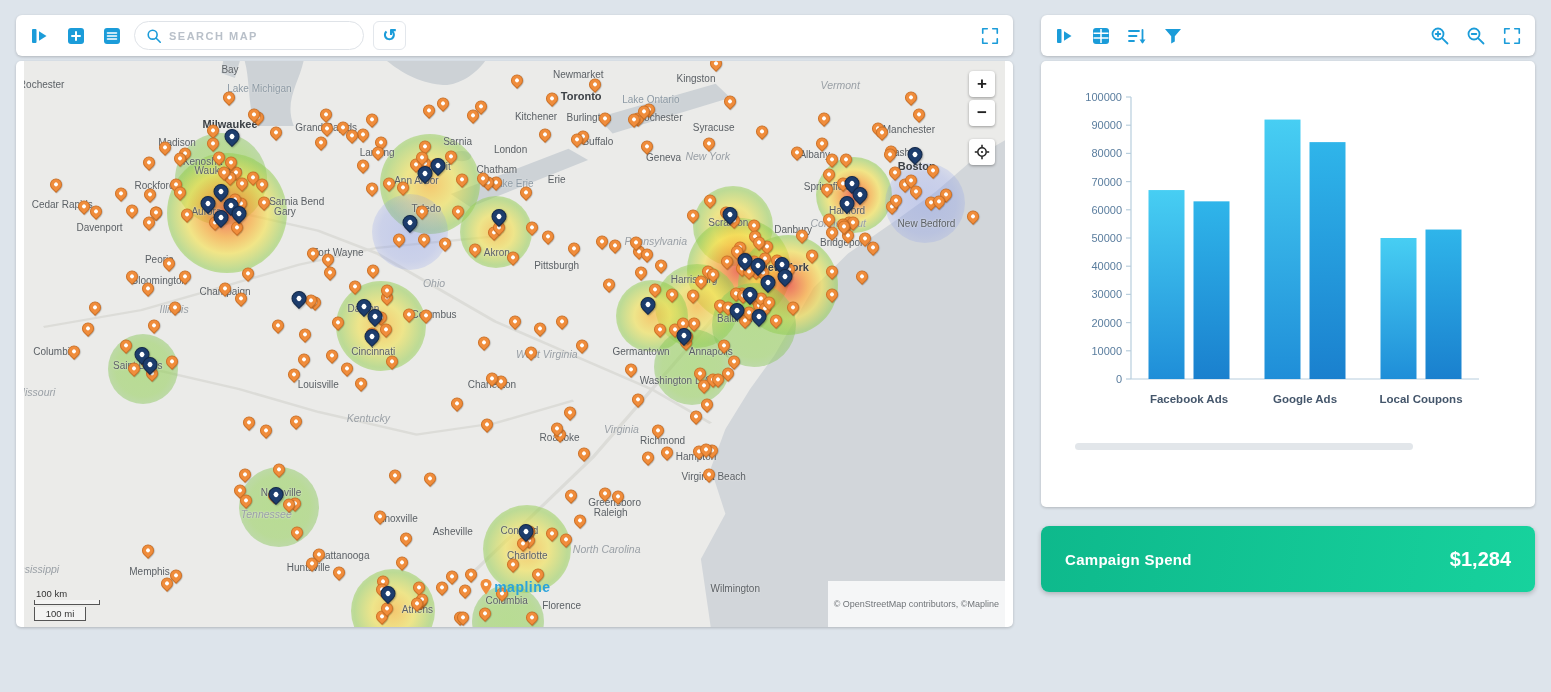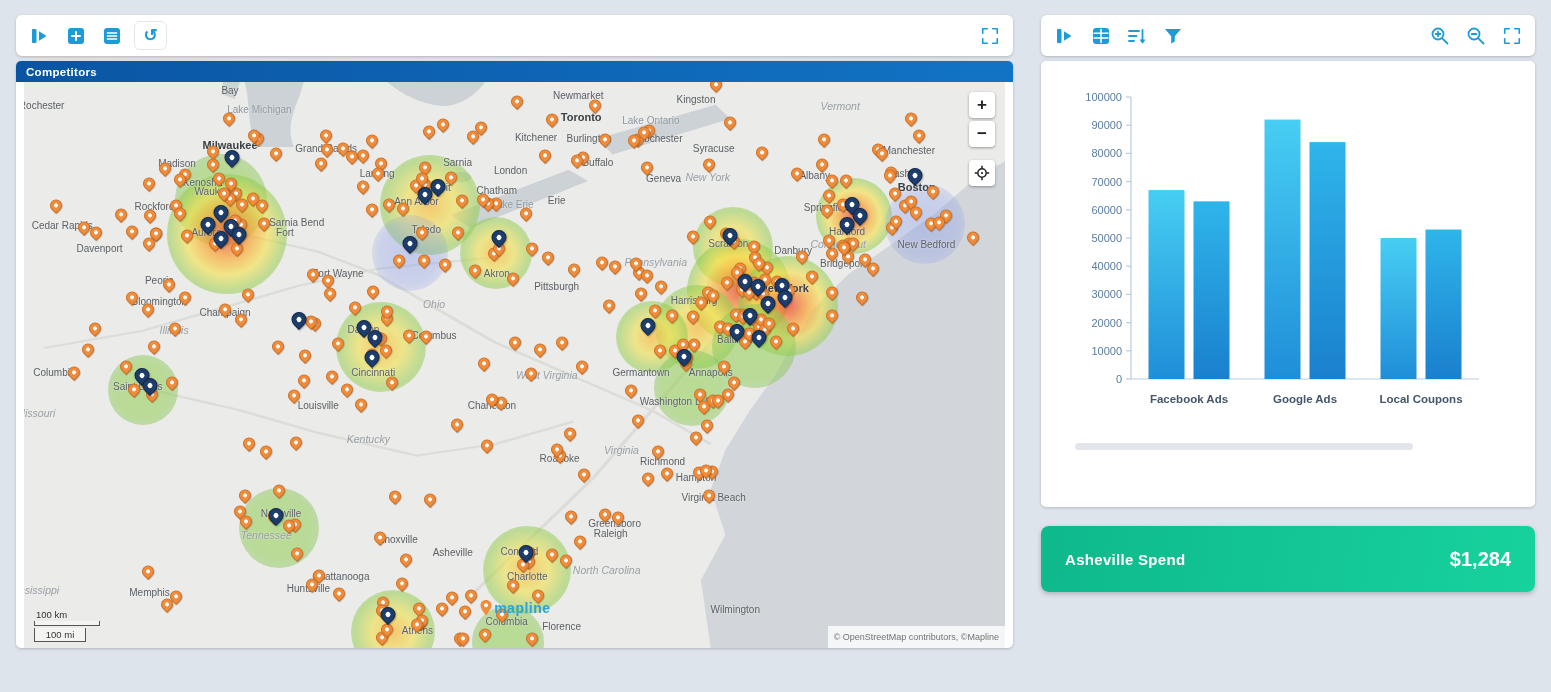--- a/index.html
+++ b/index.html
@@ -38,21 +38,21 @@
   .pin.navy{background:#1d3d6d;border:1px solid #13294a;width:15px;height:15px;z-index:4;box-shadow:0 1px 2px rgba(0,0,0,.35)}
   .pin.navy::after{width:5px;height:5px;margin:-2.5px 0 0 -2.5px}
   .zoomctl{position:absolute;right:10px;top:10px;z-index:30;display:flex;flex-direction:column;gap:3px}
   .zbtn{width:26px;height:26px;background:#fff;border-radius:4px;box-shadow:0 1px 3px rgba(0,0,0,.35);display:flex;align-items:center;justify-content:center;font-size:17px;font-weight:bold;color:#222;cursor:pointer;user-select:none}
   .zbtn.locate{margin-top:10px}
   .scale{position:absolute;left:10px;bottom:6px;z-index:30;color:#333}
   .sc-label{font-size:9.5px;margin-bottom:1px;padding-left:2px}
   .sc-bar{border:1.5px solid #555;border-top:none;background:rgba(255,255,255,.45)}
   .sc-km{width:66px;height:5px}
   .sc-mi{width:52px;height:14px;margin-top:2px;display:flex;align-items:center;justify-content:center;font-size:9.5px}
-  .attrib{position:absolute;right:0;bottom:0;z-index:30;background:rgba(255,255,255,.78);font-size:9px;color:#707478;padding:6px 6px}
+  .attrib{position:absolute;right:0;bottom:0;z-index:30;background:rgba(255,255,255,.78);font-size:9px;color:#707478;padding:18px 6px}
   .watermark{position:absolute;left:46.5%;bottom:32px;z-index:25;display:flex;align-items:center;gap:2px;font-weight:bold;font-size:14px;color:#2aa3dc;letter-spacing:.5px}
   .chart-card{margin-top:5px;height:446px;display:flex;flex-direction:column}
   .chart-body{padding:22px 0 0 10px}
   .scrollbar{height:7px;background:#e2e6ea;border-radius:4px;margin:12px 122px 0 34px}
   .stat-card{height:66px;border-radius:8px;display:flex;align-items:center;justify-content:space-between;padding:0 24px;color:#fff;box-shadow:0 2px 5px rgba(0,0,0,.22)}
   .stat-card .lbl{font-size:15px;font-weight:bold;letter-spacing:.3px}
   .stat-card .val{font-size:20px;font-weight:bold}
   .stat-spend{margin-top:19px;background:linear-gradient(100deg,#0eb98c,#17d29d)}
   .stat-roi{margin-top:20px;background:linear-gradient(100deg,#1f8f4b,#2ca55c)}
   .ic{stroke:#1b9cd9;fill:none;stroke-width:1.8;stroke-linecap:round;stroke-linejoin:round}
@@ -77,35 +77,39 @@
           <rect class="icf" x="3" y="3" width="16" height="16" rx="3"></rect>
           <path d="M11 7v8M7 11h8" stroke="#fff" stroke-width="2" stroke-linecap="round"></path>
         </svg>
       </div>
       <div class="iconbtn">
         <svg width="22" height="22" viewBox="0 0 22 22">
           <rect class="icf" x="3" y="3" width="16" height="16" rx="3"></rect>
           <path d="M6.5 8h9M6.5 11h9M6.5 14h9" stroke="#fff" stroke-width="1.6" stroke-linecap="round"></path>
         </svg>
       </div>
+      <div class="searchbox">
+        <svg width="16" height="16" viewBox="0 0 18 18">
+          <circle cx="7.5" cy="7.5" r="5" class="ic" stroke-width="2"></circle>
+          <path d="M11.5 11.5 L16 16" class="ic" stroke-width="2.2"></path>
+        </svg>
+        <input type="text" placeholder="SEARCH MAP" style="">
+      </div>
       <div class="histbtn">
         <span>↺</span>
       </div>
       <div class="spacer"></div>
       <div class="iconbtn">
         <svg width="20" height="20" viewBox="0 0 22 22">
           <path class="ic" d="M3 8V3h5M14 3h5v5M19 14v5h-5M8 19H3v-5"></path>
         </svg>
       </div>
     </div>
 
     <div class="card map-card">
-      <div class="panel-title t-map">
-        <span>Competitors</span>
-      </div>
       <div class="map-area" id="map-area">
         <svg class="base" viewBox="0 0 100 100" preserveAspectRatio="none">
           <path d="M22.5,0 L28.5,0 C28,4 26.5,7 27.5,11.5 L23.5,11.5 C22.8,7 23,3 22.5,0 Z" fill="#cdd2d6"></path>
           <path d="M20.3,0 L22,0 L21.5,3 L20.1,2.1 Z" fill="#cdd2d6"></path>
           <path d="M37,0 L47,0 C46,2.5 44,4.6 42.5,4.2 C40,3.7 38.5,2 37,0 Z" fill="#cdd2d6"></path>
           <ellipse cx="44.6" cy="16.8" rx="1" ry="0.9" fill="#cdd2d6"></ellipse>
           <path d="M43.5,23.5 L55.5,15.5 L57.5,17.5 L45.5,25.8 Z" fill="#cdd2d6"></path>
           <path d="M58.5,10 L70.5,4 L72,6.5 L60,12.8 Z" fill="#cdd2d6"></path>
           <path d="M100,14 L97,17 L93,23 L89,28 L84,34 L80.5,40 L78.5,46 L76.5,52 L74,58 L71.5,65 L70,72 L71.5,80 L69,88 L70,100 L100,100 Z" fill="#d2d6da"></path>
           <path d="M2,47 L12,44 L20,40 L28,36 L36,33 L48,31" stroke="#dcdcd8" stroke-width="0.4" fill="none"></path>
@@ -169,21 +173,21 @@
             <span class="maplabel" style="left: 48.2%; top: 19.1%;">Chatham</span>
             <span class="maplabel water" style="left: 49.8%; top: 21.5%;">Lake Erie</span>
             <span class="maplabel" style="left: 54.3%; top: 20.9%;">Erie</span>
             <span class="maplabel" style="left: 41%; top: 25.9%;">Toledo</span>
             <span class="maplabel" style="left: 81.9%; top: 22.1%;">Springfield</span>
             <span class="maplabel" style="left: 83.9%; top: 26.3%;">Hartford</span>
             <span class="maplabel state" style="left: 83%; top: 28.6%;">Connecticut</span>
             <span class="maplabel" style="left: 3.9%; top: 25.2%;">Cedar Rapids</span>
             <span class="maplabel" style="left: 7.7%; top: 29.3%;">Davenport</span>
             <span class="maplabel" style="left: 27.8%; top: 24.7%;">Sarnia Bend</span>
-            <span class="maplabel" style="left: 26.6%; top: 26.5%;">Fort</span>
+            <span class="maplabel" style="left: 26.6%; top: 26.5%;">Gary</span>
             <span class="maplabel" style="left: 18.6%; top: 26.5%;">Aurora</span>
             <span class="maplabel" style="left: 92%; top: 28.7%;">New Bedford</span>
             <span class="maplabel" style="left: 71.8%; top: 28.5%;">Scranton</span>
             <span class="maplabel" style="left: 78.4%; top: 29.7%;">Danbury</span>
             <span class="maplabel" style="left: 83.5%; top: 31.9%;">Bridgeport</span>
             <span class="maplabel" style="left: 32%; top: 33.7%;">Fort Wayne</span>
             <span class="maplabel" style="left: 48.2%; top: 33.7%;">Akron</span>
             <span class="maplabel" style="left: 13.8%; top: 34.9%;">Peoria</span>
             <span class="maplabel" style="left: 54.3%; top: 36.1%;">Pittsburgh</span>
             <span class="maplabel state" style="left: 64.4%; top: 31.8%;">Pennsylvania</span>
@@ -700,19 +704,19 @@
             <text x="254" y="320" text-anchor="middle" font-size="11.5" fill="#44566b" font-weight="bold">Google Ads</text>
             <rect x="329.5" y="155" width="36" height="141" fill="url(#bg0)"></rect>
             <rect x="374.5" y="146.54" width="36" height="149.46" fill="url(#bg1)"></rect>
             <text x="370" y="320" text-anchor="middle" font-size="11.5" fill="#44566b" font-weight="bold">Local Coupons</text>
           </svg>
       </div>
       <div class="scrollbar"></div>
     </div>
 
     <div class="stat-card stat-spend">
-      <span class="lbl">Asheville Spend</span>
+      <span class="lbl">Campaign Spend</span>
       <span class="val">$1,284</span>
     </div>
 
 
   </div>
 </div>
 
 </body></html>

